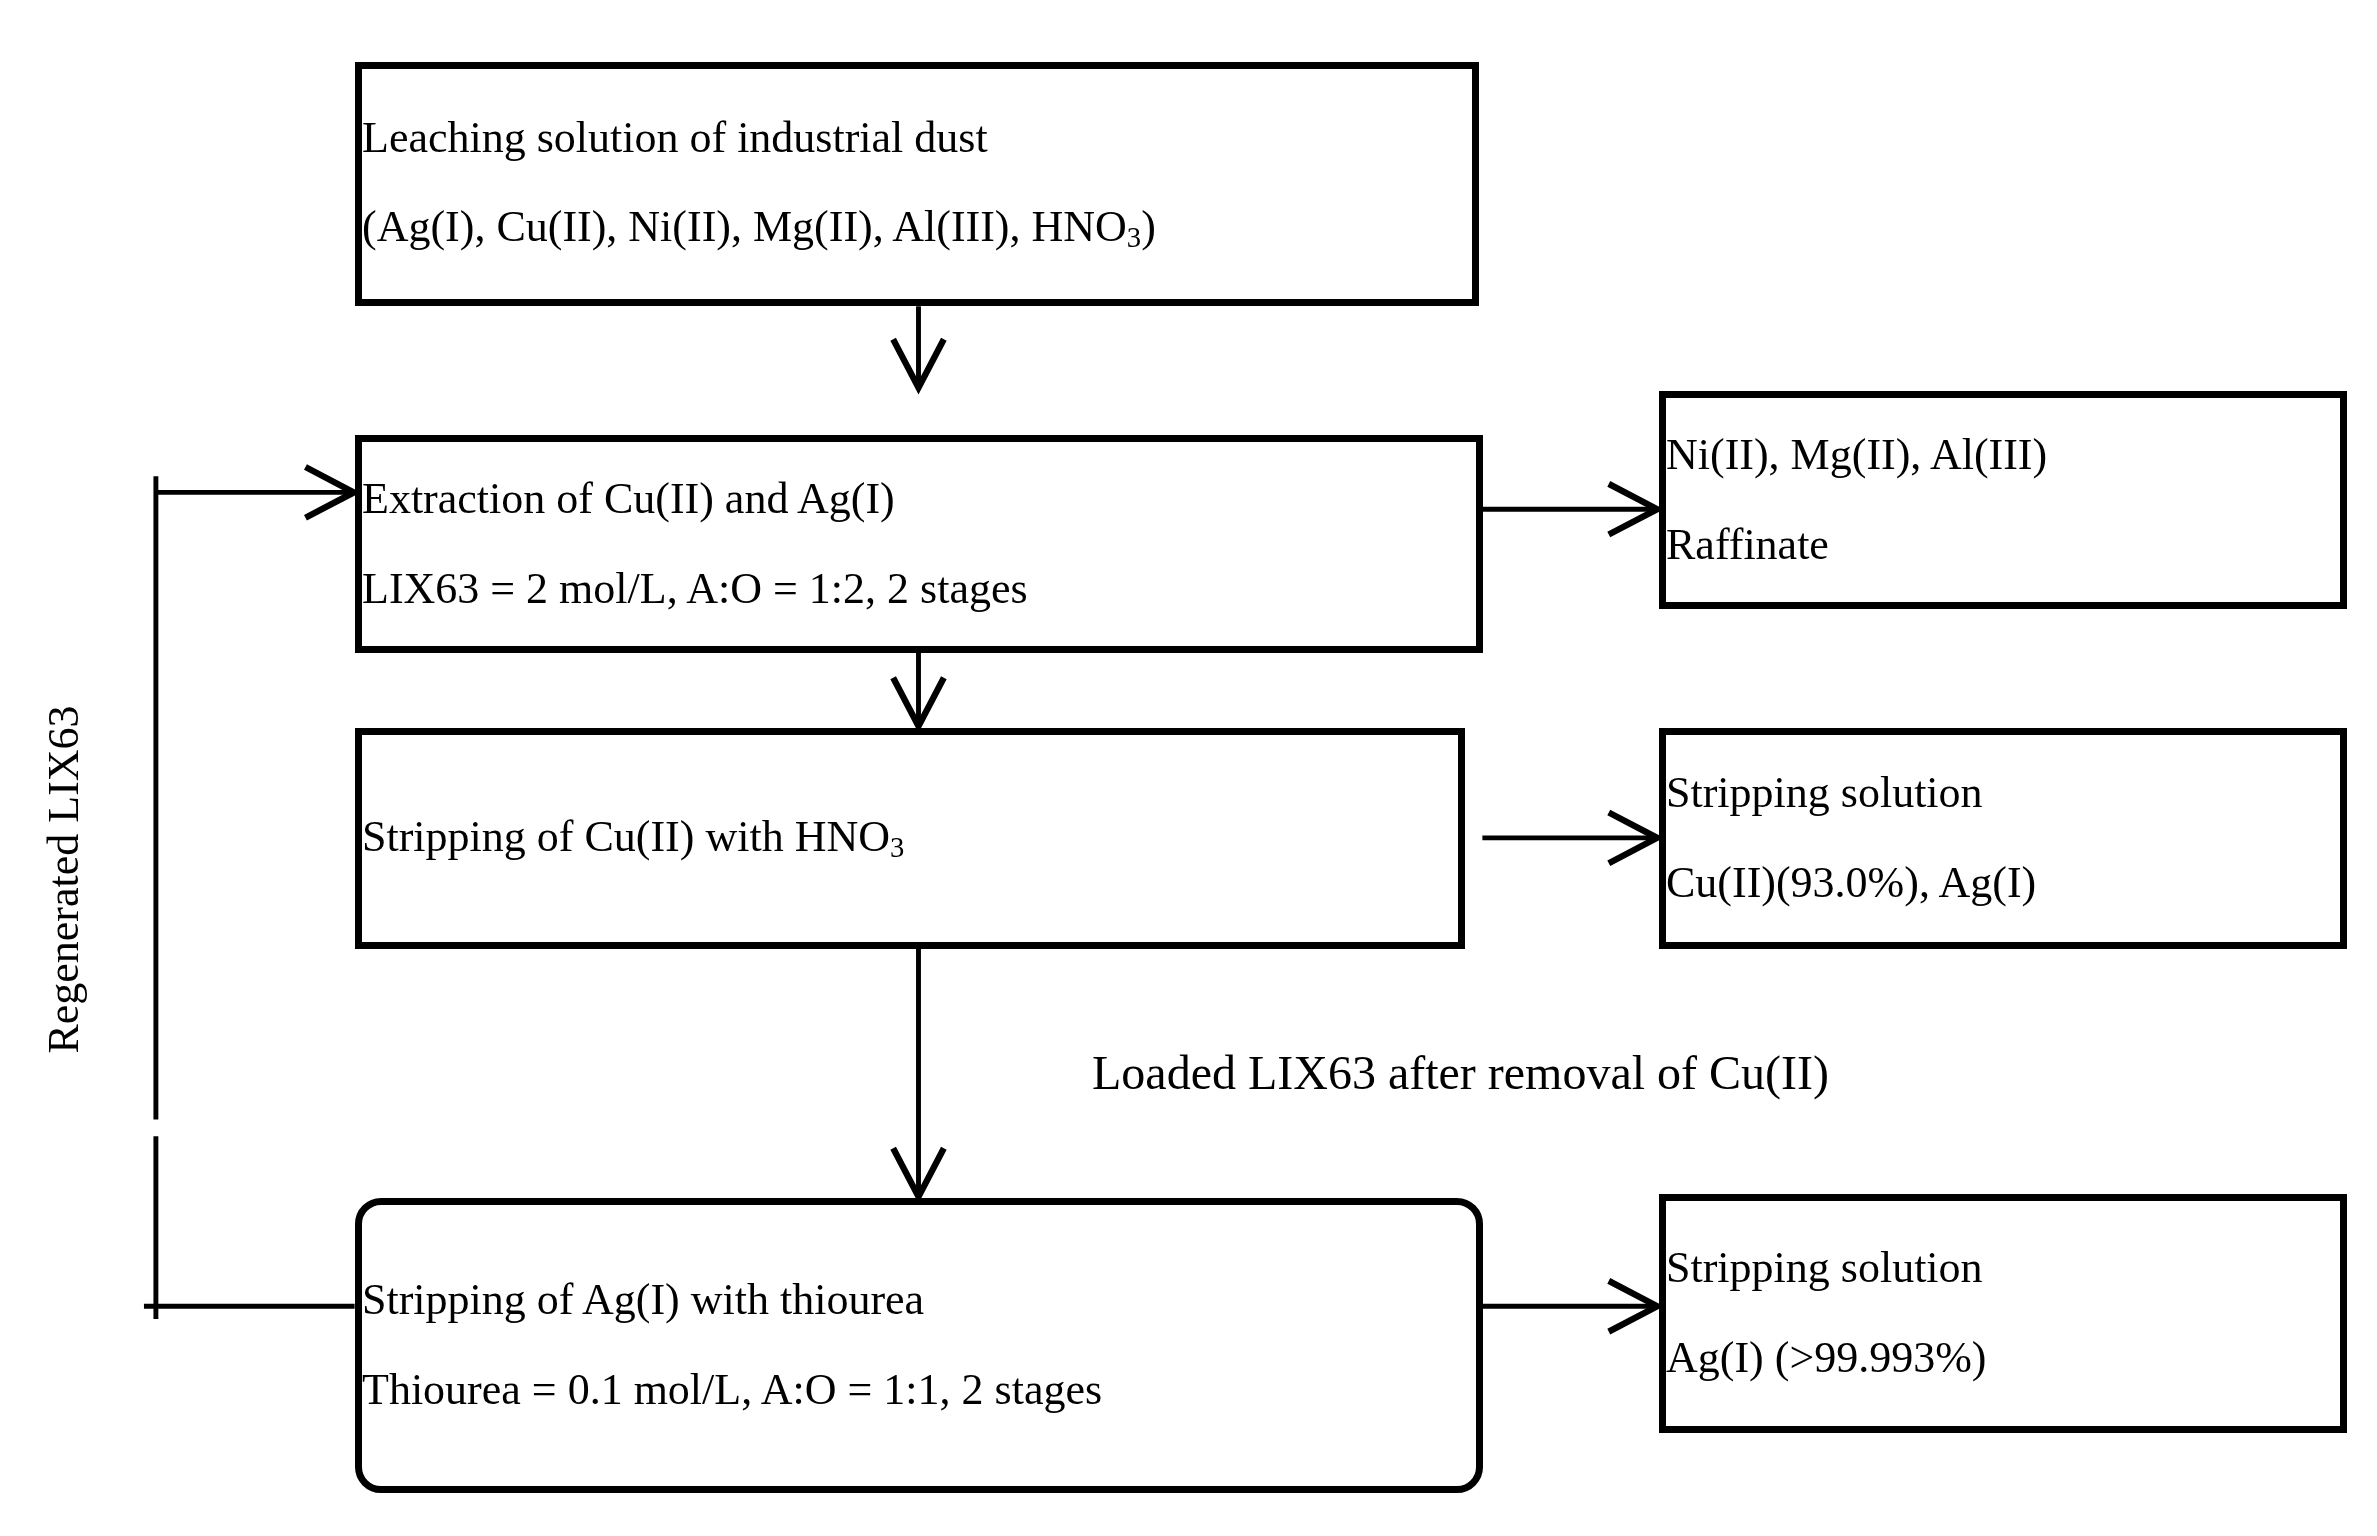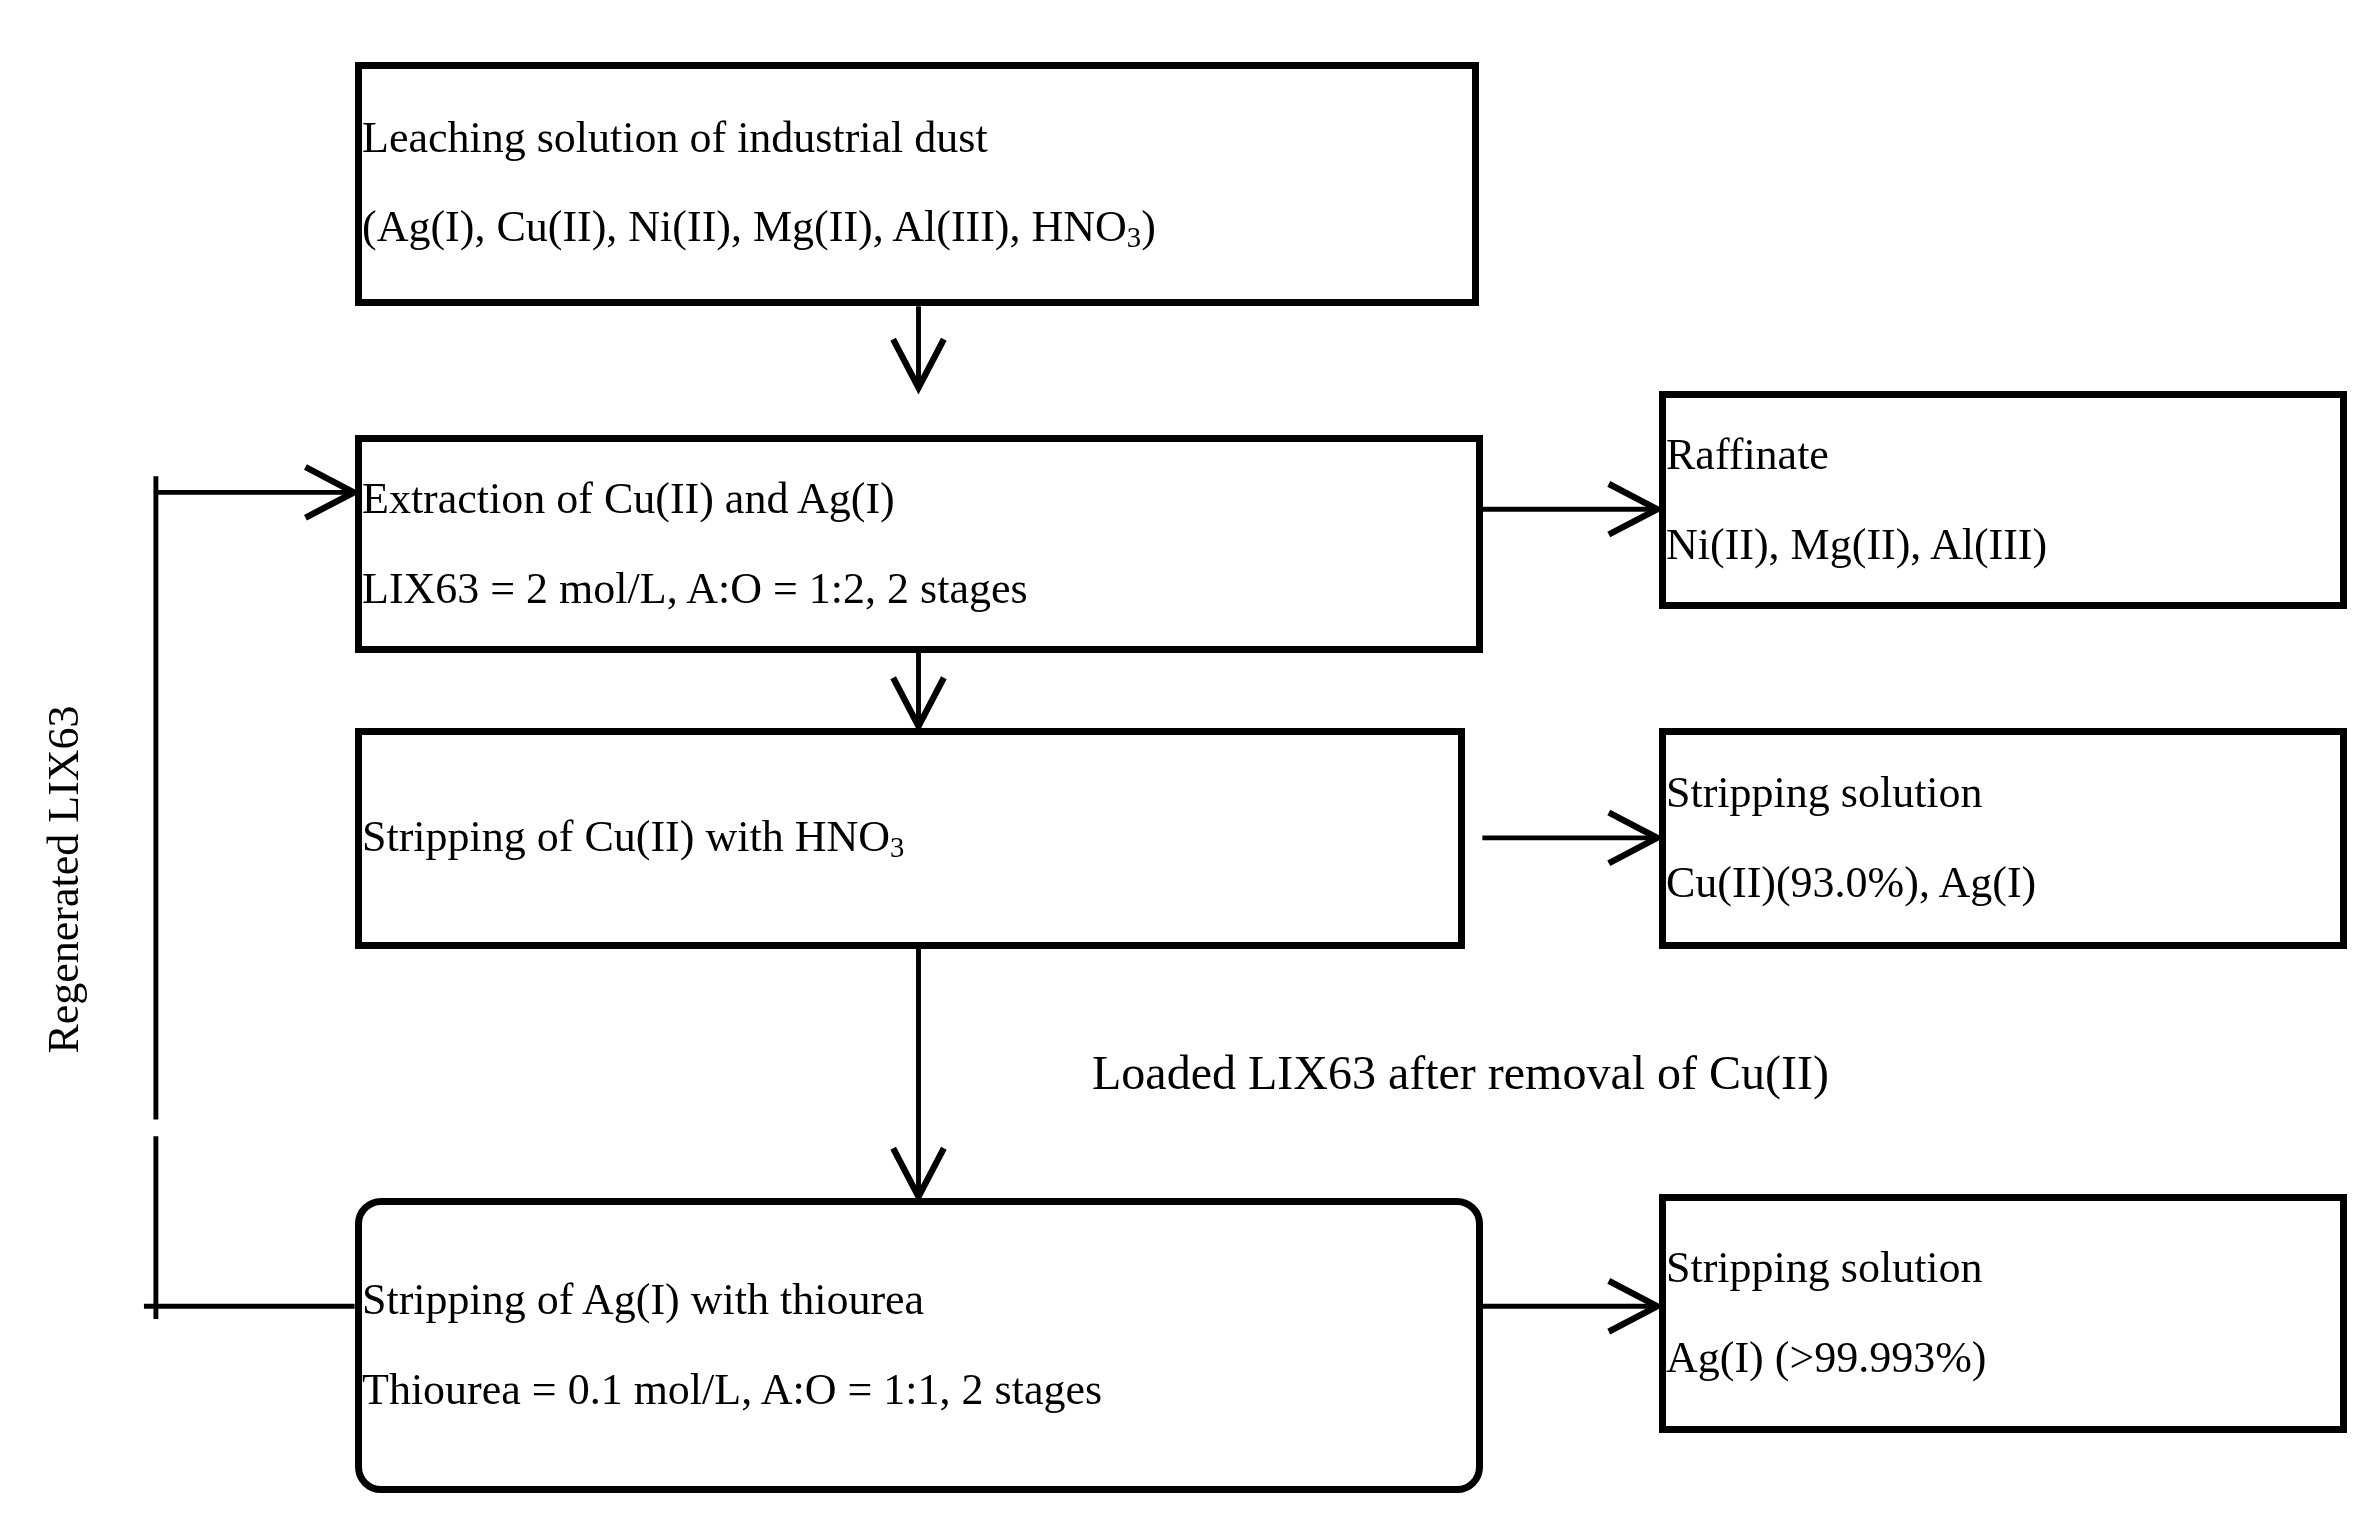--- a/index.html
+++ b/index.html
@@ -117,22 +117,22 @@
     <div class="bline">Leaching solution of industrial dust</div>
     <div class="bline"><span>(Ag(I), Cu(II), Ni(II), Mg(II), Al(III), HNO</span><span class="sub">3</span><span>)</span></div>
   </div>
 
   <div class="box" id="box-extraction">
     <div class="bline">Extraction of Cu(II) and Ag(I)</div>
     <div class="bline">LIX63 = 2 mol/L, A:O = 1:2, 2 stages</div>
   </div>
 
   <div class="box" id="box-raffinate">
+    <div class="bline">Ni(II), Mg(II), Al(III)</div>
     <div class="bline">Raffinate</div>
-    <div class="bline">Ni(II), Mg(II), Al(III)</div>
   </div>
 
   <div class="box" id="box-strip-cu">
     <div class="bline"><span>Stripping of Cu(II) with HNO</span><span class="sub">3</span></div>
   </div>
 
   <div class="box" id="box-strip-sol-cu">
     <div class="bline">Stripping solution</div>
     <div class="bline">Cu(II)(93.0%), Ag(I)</div>
   </div>

